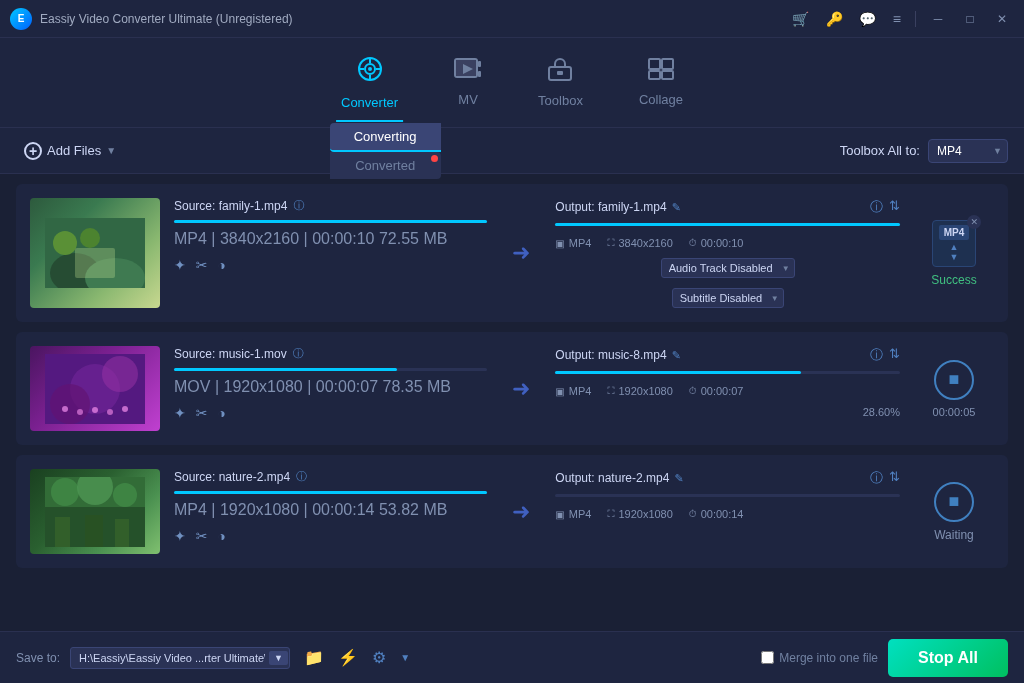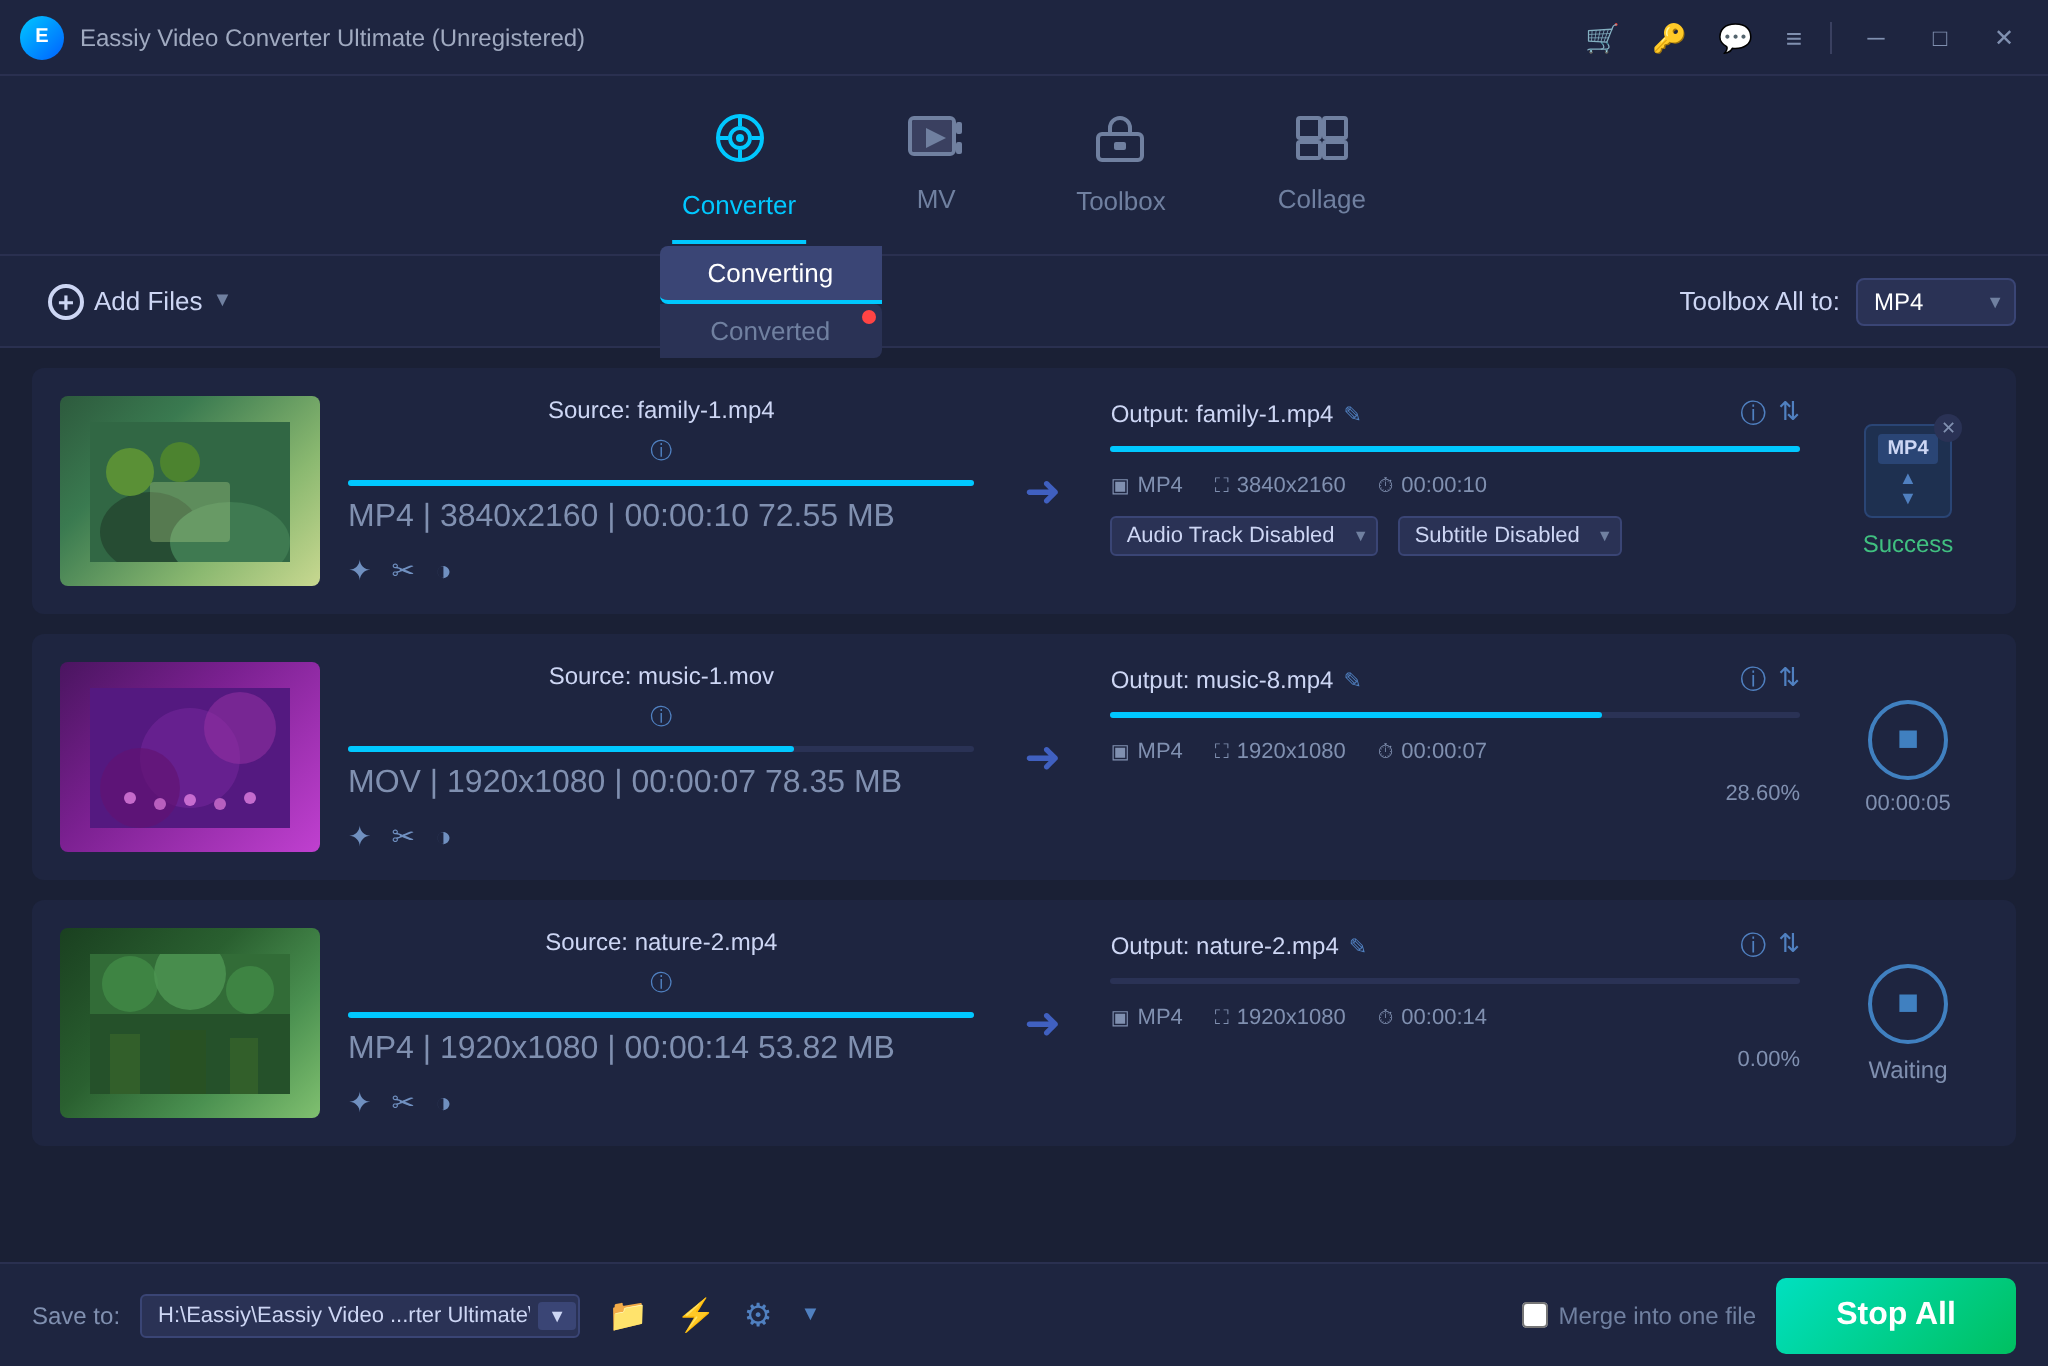--- a/index.html
+++ b/index.html
@@ -237,21 +237,20 @@
       display: flex;
       flex-direction: column;
       gap: 5px;
     }
     .file-source-line {
       font-size: 12px;
       color: #cdd6f4;
       display: flex;
       align-items: center;
       gap: 6px;
-      flex-direction: column;
     }
     .file-source-line .info-icon {
       color: #5080c0;
       font-size: 11px;
       cursor: pointer;
     }
     .progress-bar-wrap {
       height: 3px;
       background: #2a3255;
       border-radius: 2px;
@@ -325,20 +324,21 @@
     .meta-item {
       display: flex;
       align-items: center;
       gap: 4px;
     }
     .meta-icon { font-size: 10px; }
     .dropdown-row {
       display: flex;
       gap: 10px;
       align-items: center;
+      flex-direction: column;
     }
     .mini-select {
       background: #2a3255;
       border: 1px solid #3a4575;
       color: #cdd6f4;
       font-size: 11px;
       padding: 3px 20px 3px 7px;
       border-radius: 3px;
       cursor: pointer;
       appearance: none;
@@ -871,21 +871,20 @@
         </div>
         <div class="meta-item">
           <span class="meta-icon">⛶</span>
           <span>1920x1080</span>
         </div>
         <div class="meta-item">
           <span class="meta-icon">⏱</span>
           <span>00:00:14</span>
         </div>
       </div>
-      <div class="percent-text">0.00%</div>
     </div>
 
     <div class="status-area">
       <div class="stop-circle">
         <span>■</span>
       </div>
       <span class="waiting-text">Waiting</span>
     </div>
   </div>
 

